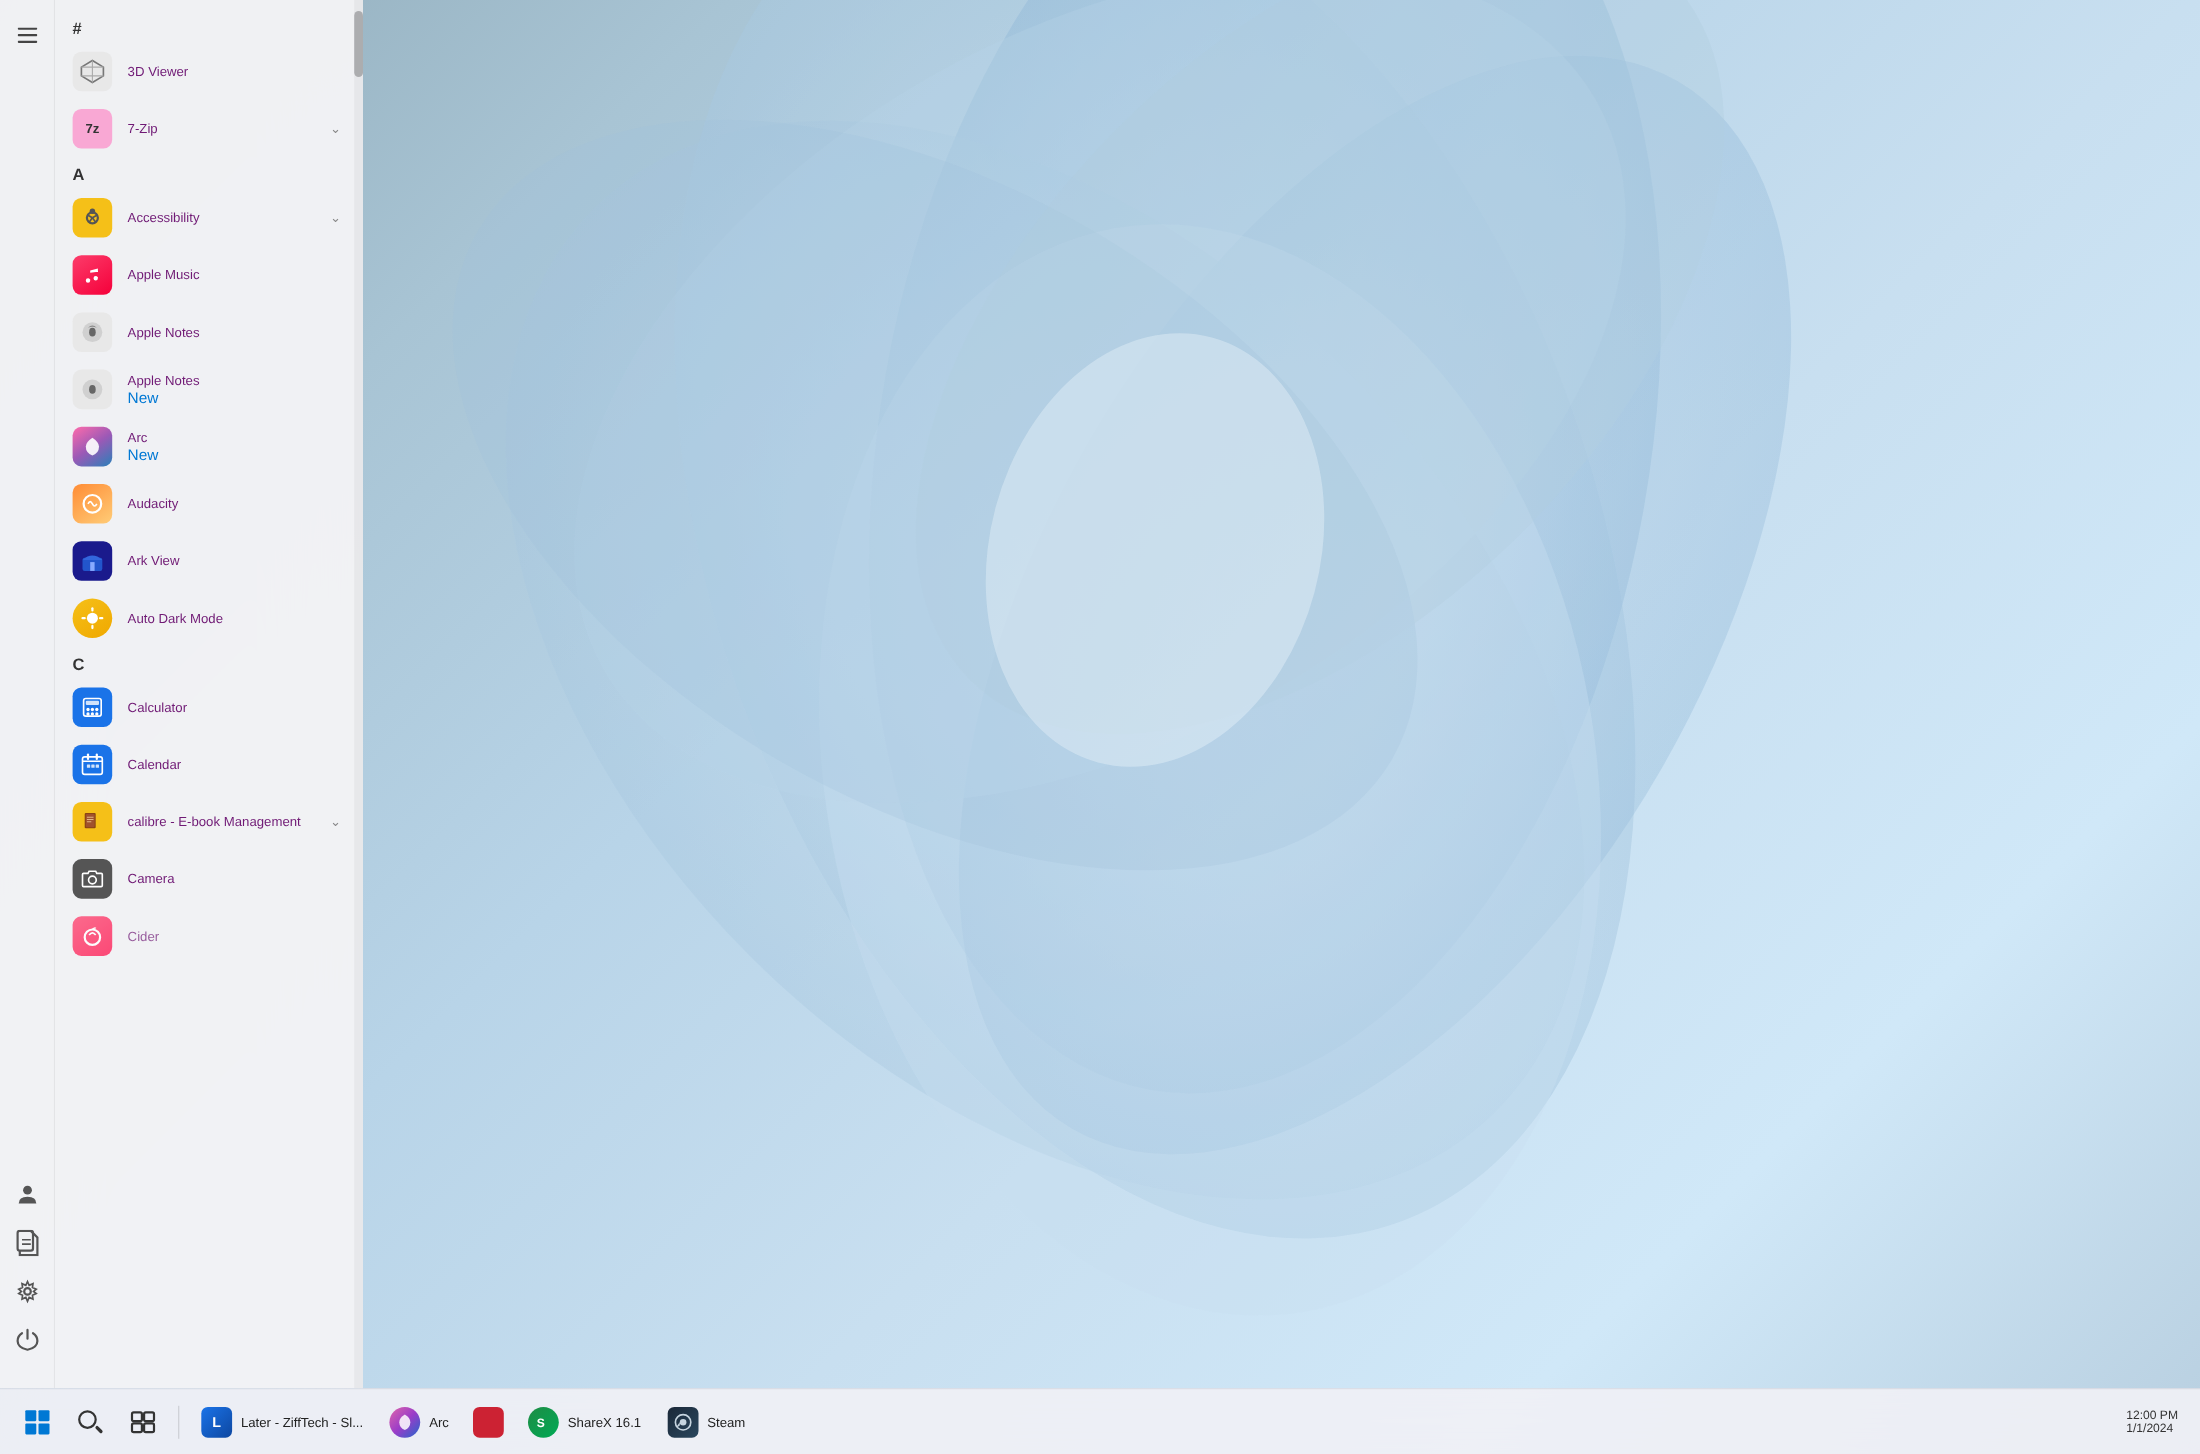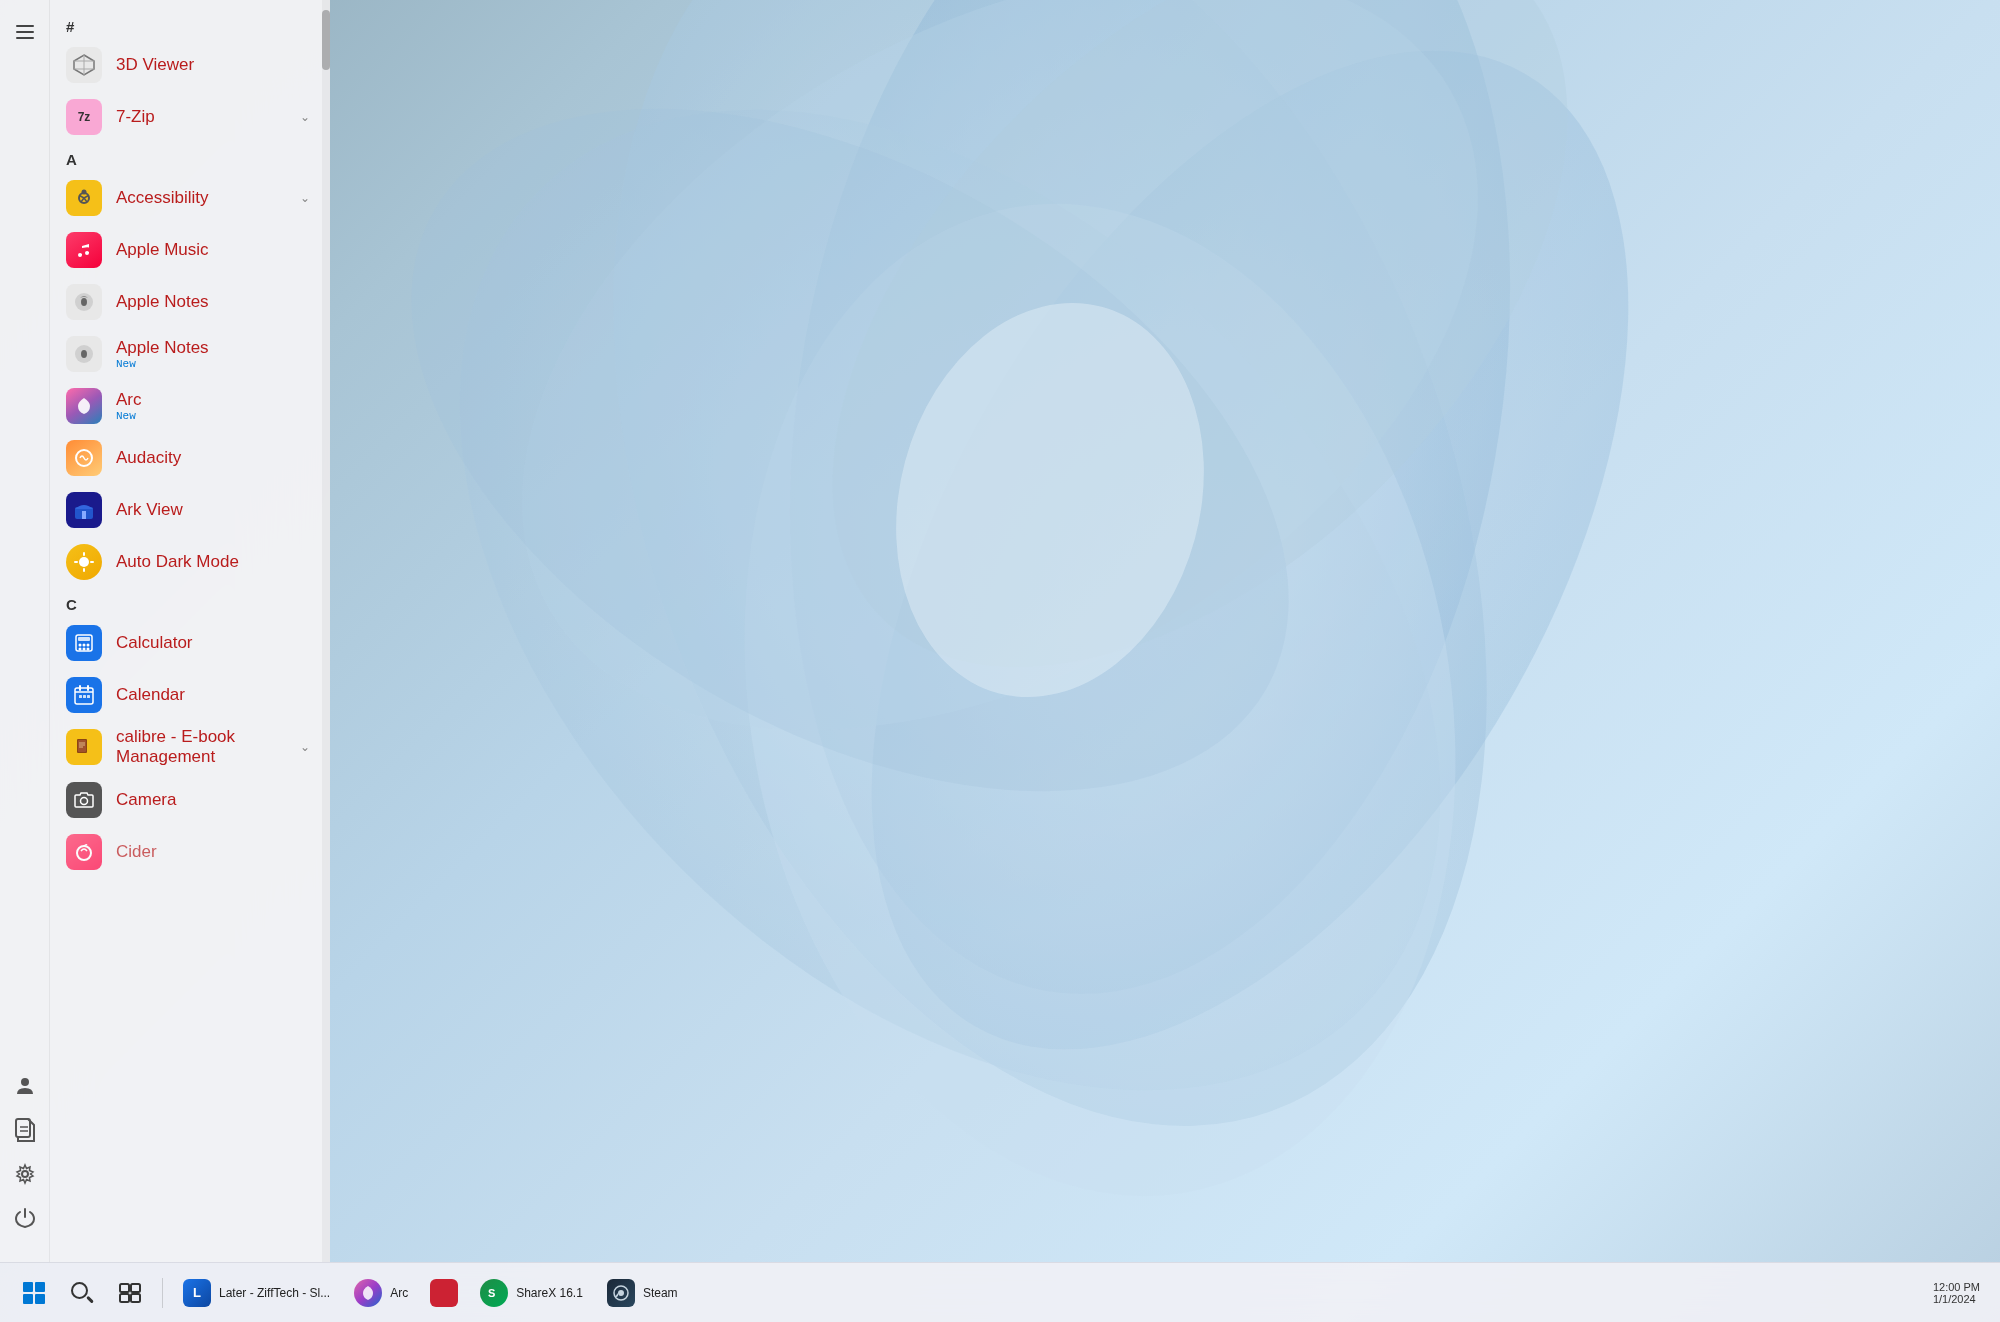--- a/index.html
+++ b/index.html
@@ -187,30 +187,29 @@
       border-radius: 8px;
       display: flex;
       align-items: center;
       justify-content: center;
       flex-shrink: 0;
       font-size: 20px;
       margin-right: 14px;
     }
 
     .app-name {
-      font-size: 17px;
-      color: #b91c1c;
+      font-size: 12px;
+      color: #701a75;
       line-height: 1.2;
     }
 
     .app-badge {
-      font-size: 11px;
+      font-size: 14px;
       color: #0078d4;
       font-weight: 500;
-      font-family: Liberation Mono, monospace;
     }
 
     .app-name-stack {
       display: flex;
       flex-direction: column;
     }
 
     .chevron {
       position: absolute;
       right: 16px;

